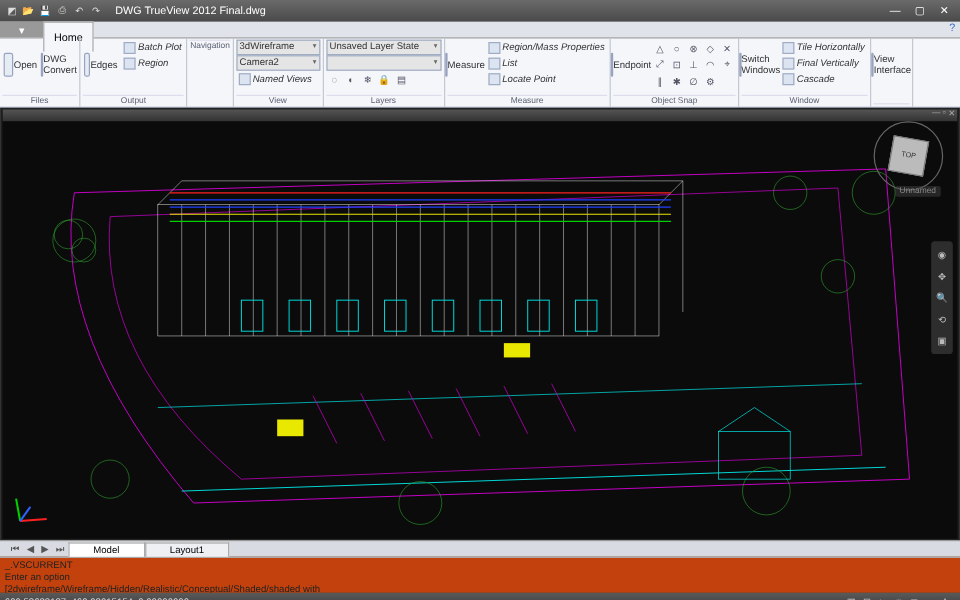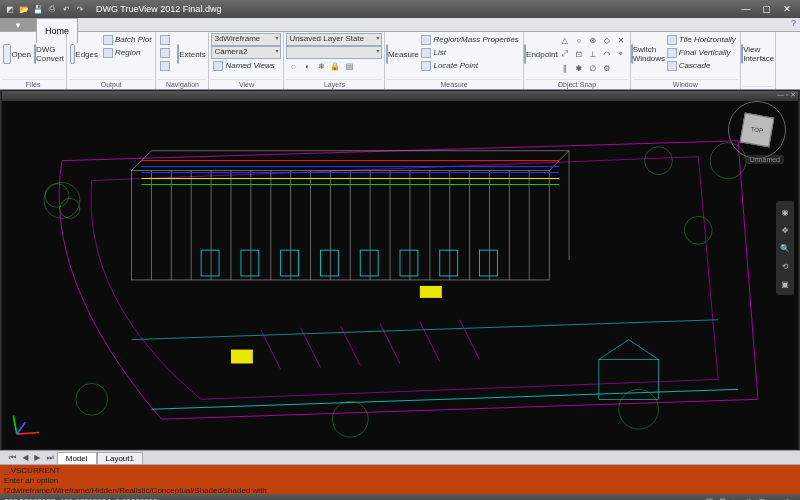--- a/index.html
+++ b/index.html
@@ -37,21 +37,21 @@
 .drawing svg { width: 100%; height: 100%; }
 .viewcube { position: absolute; top: 16px; right: 18px; width: 46px; height: 46px; display: flex; align-items: center; justify-content: center; }
 .cube { width: 30px; height: 30px; background: #bbb; border: 1px solid #777; transform: rotate(10deg); position: relative; font-size: 6px; color: #333; display: flex; align-items: center; justify-content: center; }
 .compass { position: absolute; inset: -6px; border: 1px solid #666; border-radius: 50%; }
 .viewcube-label { position: absolute; top: 64px; right: 14px; font-size: 7px; color: #888; background: rgba(80,80,80,.4); padding: 1px 4px; border-radius: 2px; }
 .navbar { position: absolute; right: 4px; top: 110px; width: 18px; background: rgba(80,80,80,.5); border-radius: 3px; display: flex; flex-direction: column; gap: 4px; padding: 4px 0; align-items: center; }
 .navbar span { width: 14px; height: 14px; color: #bbb; font-size: 8px; display: flex; align-items: center; justify-content: center; cursor: pointer; }
 .ucs { position: absolute; left: 8px; bottom: 8px; width: 34px; height: 34px; }
 
 .modeltabs { height: 14px; background: #d8dbe2; display: flex; font-size: 8px; align-items: center; padding-left: 6px; gap: 0; border-top: 1px solid #999; }
-.modeltabs .mtab { padding: 1px 8px; background: #eef0f4; border: 1px solid #aaa; border-bottom: none; cursor: pointer; }
+.modeltabs .mtab { padding: 1px 20px; background: #eef0f4; border: 1px solid #aaa; border-bottom: none; cursor: pointer; }
 .modeltabs .mtab.active { background: #fff; }
 .modeltabs .nav { padding: 0 3px; cursor: pointer; color: #555; }
 
 .cmdline { height: 30px; background: #c2410c; font: 8px/10px Consolas, monospace; color: #222; padding: 1px 4px; white-space: pre; overflow: hidden; border-top: 1px solid #aaa; }
 
 .statusbar { height: 14px; background: linear-gradient(#5a5a5a,#3a3a3a); display: flex; align-items: center; color: #ddd; font-size: 8px; padding: 0 4px; }
 .statusbar .coords { flex: 0 0 auto; margin-right: auto; }
 .statusbar .sbtn { padding: 0 3px; cursor: pointer; color: #bbb; }
 </style>
 </head>
@@ -110,37 +110,20 @@
         <div class="smbtn">
             <div class="ico"></div>
             <span>Region</span>
           </div>
       </div>
     </div>
     <div class="caption">Output</div>
   </div>
 
   <div class="panel">
-    <div class="body">
-      <div class="col">
-        <div class="smbtn">
-            <div class="ico"></div>
-          </div>
-        <div class="smbtn">
-            <div class="ico"></div>
-          </div>
-        <div class="smbtn">
-            <div class="ico"></div>
-          </div>
-      </div>
-      <div class="bigbtn">
-          <div class="ico"></div>
-          <span>Extents</span>
-        </div>
-    </div>
     <div class="caption">Navigation</div>
   </div>
 
   <div class="panel">
     <div class="body">
       <div class="col">
         <div class="dd">
             <span>3dWireframe</span>
             <span class="arrow">▾</span>
           </div>

